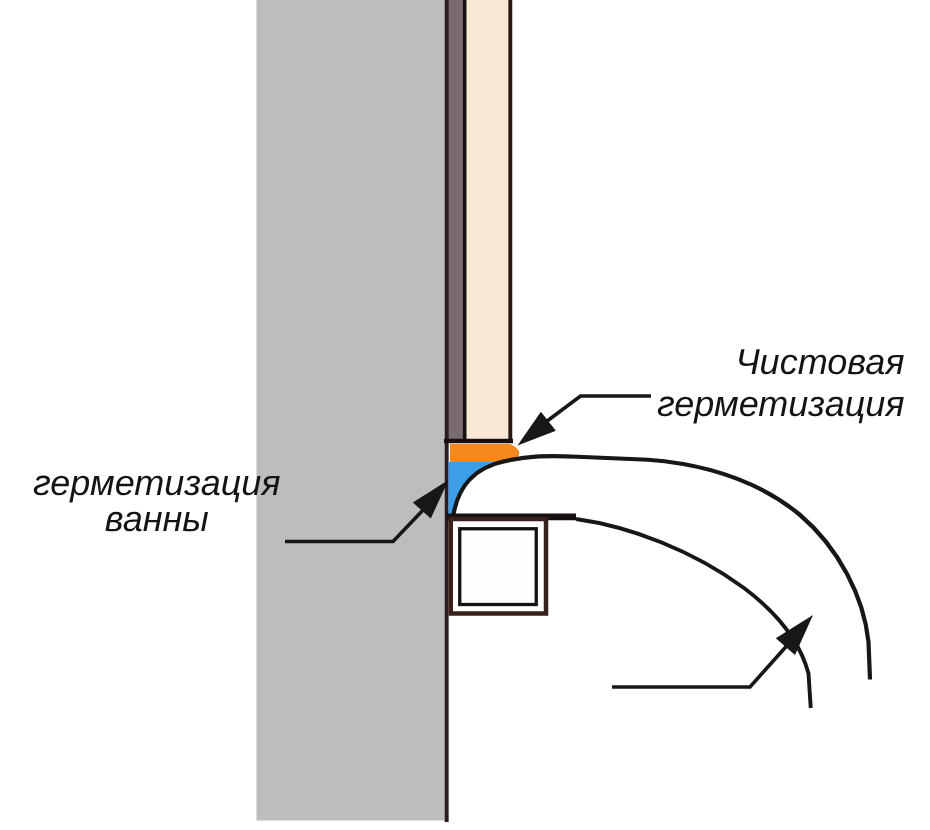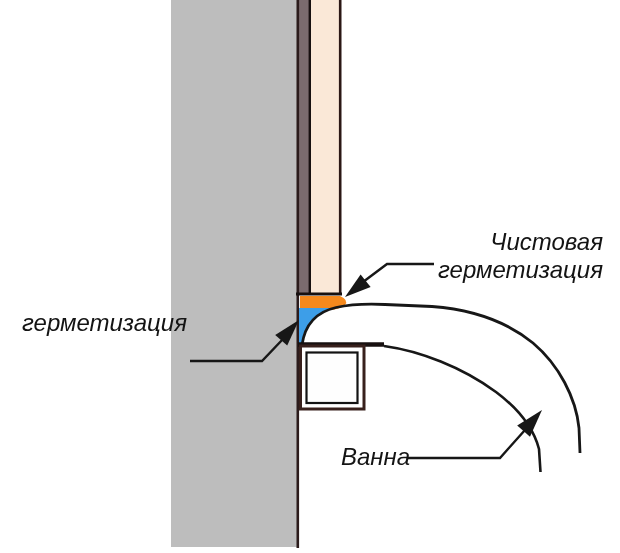--- a/index.html
+++ b/index.html
@@ -73,17 +73,17 @@
     </g>
   </svg>
 
   <div class="callout callout-right">
     <div>Чистовая</div>
     <div>герметизация</div>
   </div>
 
   <div class="callout callout-left">
     <div>герметизация</div>
+    <div>ванны</div>
   </div>
 
-  <div class="callout callout-bath">Ванна</div>
 
 </div>
 
 </body></html>

